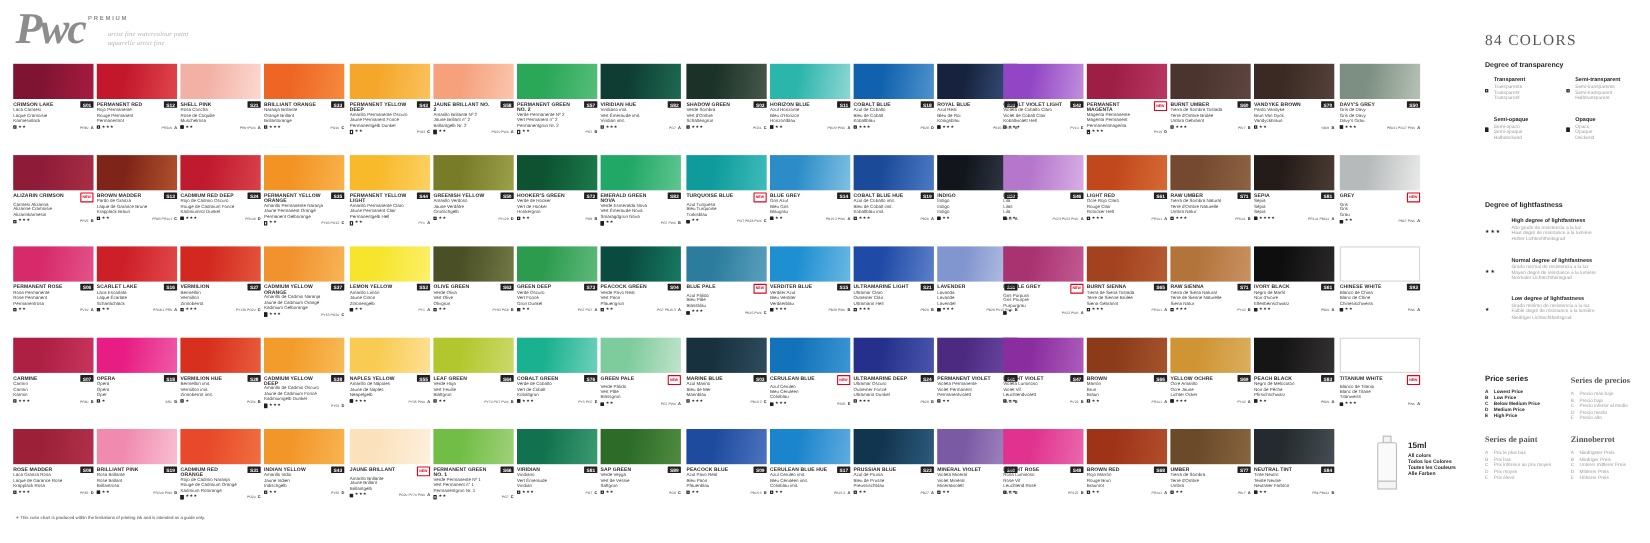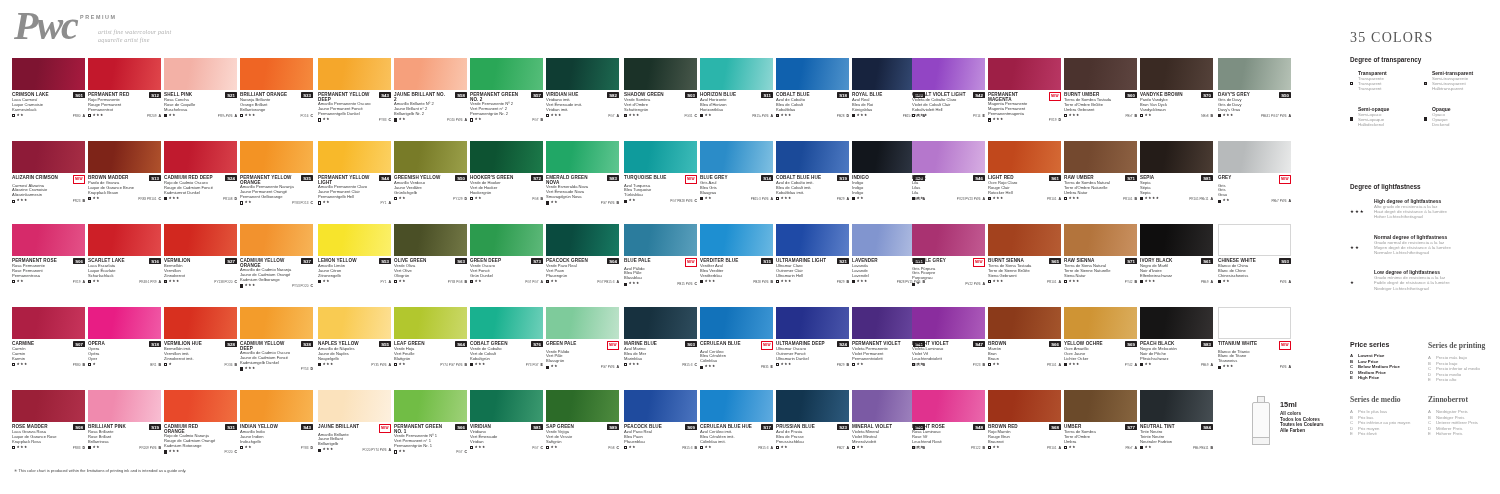--- a/index.html
+++ b/index.html
@@ -1947,21 +1947,21 @@
             <span class="ser">A</span>
           </div>
         </div>
       </div>
     </div>
   </div>
 
 <div id="footnote">✳ This color chart is produced within the limitations of printing ink and is intended as a guide only.</div>
 
 <div id="legend">
-  <div id="legend-title">35 COLORS</div>
+  <div id="legend-title">84 COLORS</div>
 
   <div id="t-sec">
     <div class="lg-h">Degree of transparency</div>
     <div id="t-items" style="margin-top:7px;">
         <div style="display: grid; grid-template-columns: 74px 74px; row-gap: 14px;">
           <div class="lg-row">
             <div class="lg-mk"><span class="lgbox "></span></div>
             <div>
               <div class="lg-sub">Transparent</div>
               <div class="lg-tr">Transparente</div>
@@ -2054,21 +2054,21 @@
               <span class="k">D</span>
               <span>Medium Price</span>
             </div>
             <div class="pr-li b">
               <span class="k">E</span>
               <span>High Price</span>
             </div>
           </div>
       </div>
       <div class="pcol">
-        <div class="pr-h">Series de printing</div>
+        <div class="pr-h">Series de precios</div>
         <div id="p-es" style="margin-top:5px;">
             <div class="pr-li g">
               <span class="k">A</span>
               <span>Precio más bajo</span>
             </div>
             <div class="pr-li g">
               <span class="k">B</span>
               <span>Precio bajo</span>
             </div>
             <div class="pr-li g">
@@ -2081,21 +2081,21 @@
             </div>
             <div class="pr-li g">
               <span class="k">E</span>
               <span>Precio alto</span>
             </div>
           </div>
       </div>
     </div>
     <div style="display:flex; gap:6px; margin-top:12px;">
       <div class="pcol">
-        <div class="pr-h">Series de medio</div>
+        <div class="pr-h">Series de paint</div>
         <div id="p-fr" style="margin-top:5px;">
             <div class="pr-li g">
               <span class="k">A</span>
               <span>Prix le plus bas</span>
             </div>
             <div class="pr-li g">
               <span class="k">B</span>
               <span>Prix bas</span>
             </div>
             <div class="pr-li g">

